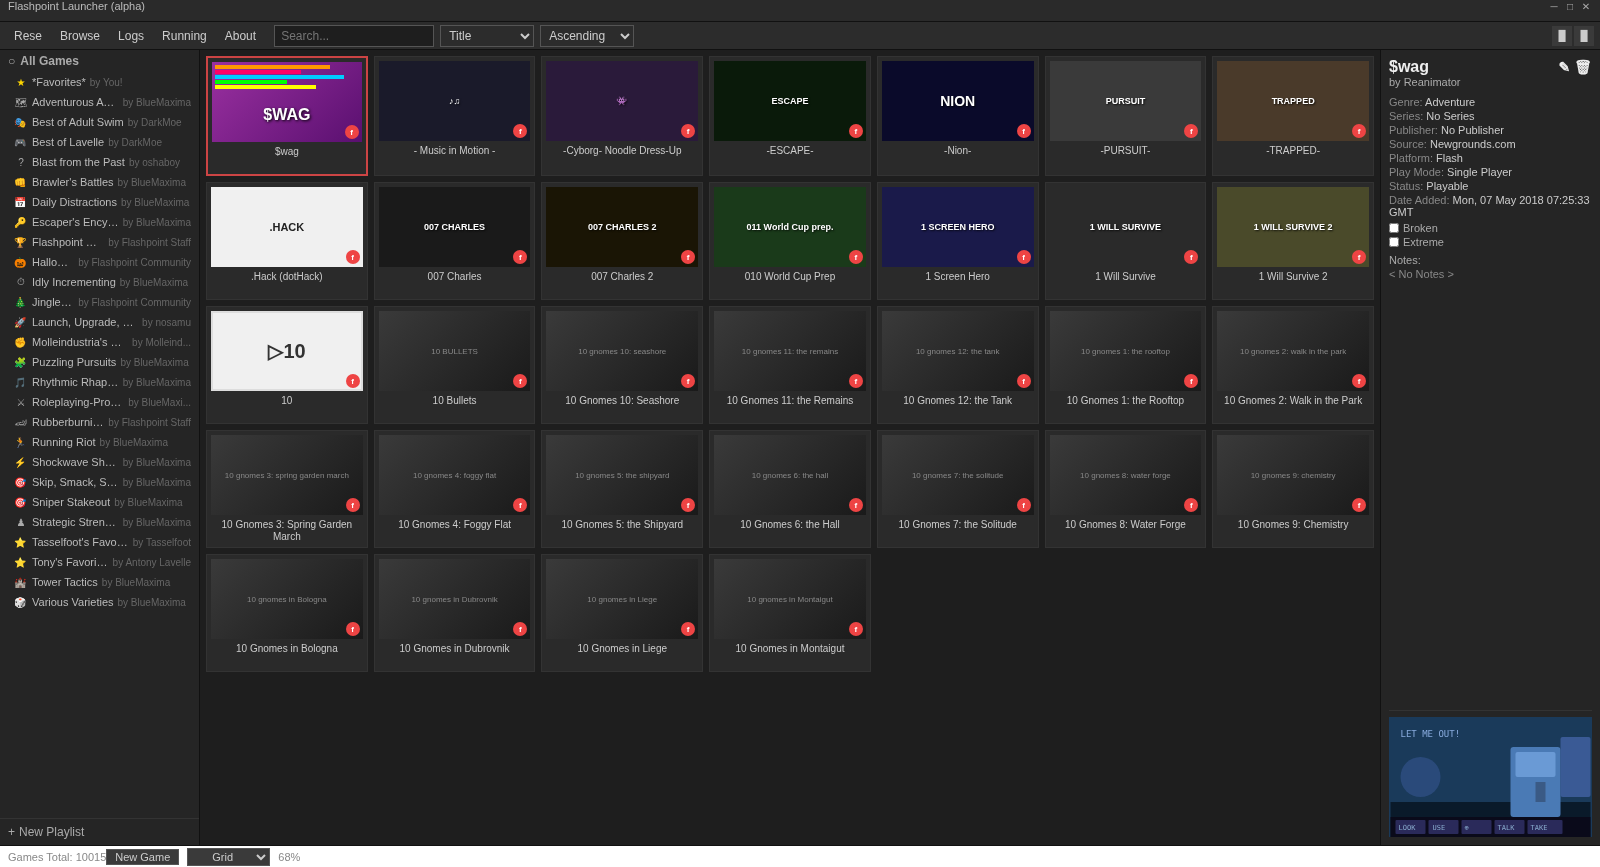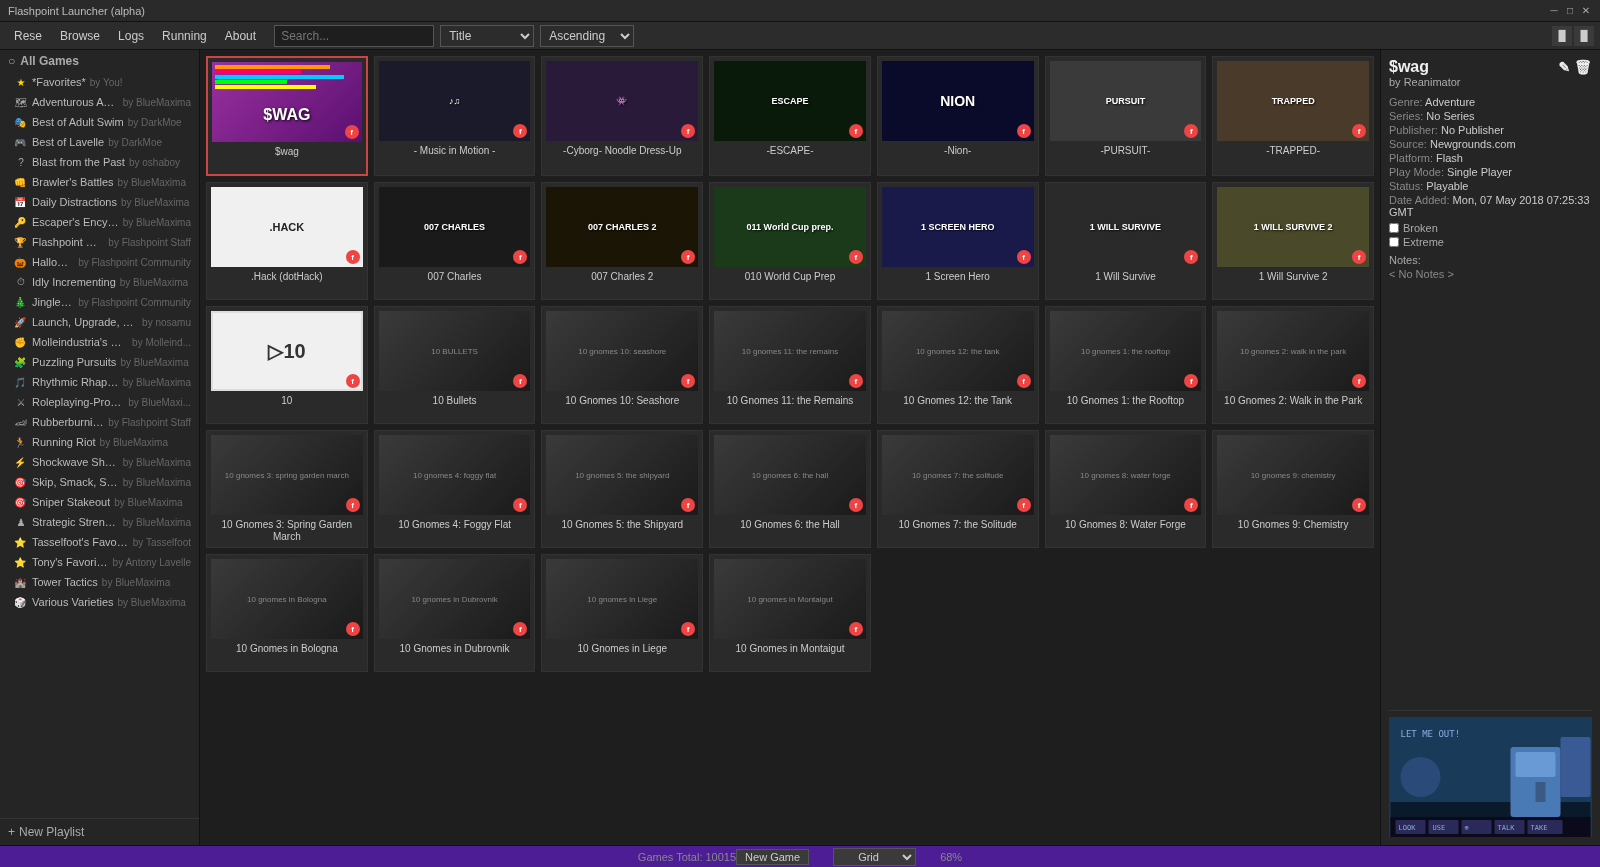--- a/index.html
+++ b/index.html
@@ -11,21 +11,20 @@
       height: 867px;
       overflow: hidden;
       display: flex;
       flex-direction: column;
     }
     
     #title-bar {
       background: #2a2a2a;
       height: 22px;
       display: flex;
-      align-items: center;
       padding: 0 8px;
       font-size: 11px;
       color: #bbb;
       justify-content: space-between;
       border-bottom: 1px solid #111;
       flex-shrink: 0;
     }
     #title-bar-controls {
       display: flex;
       gap: 4px;
@@ -273,33 +272,33 @@
     }
     .notes-section .notes-label { color: #aaa; margin-bottom: 2px; }
     #game-preview {
       margin-top: auto;
       border-top: 1px solid #333;
       padding-top: 6px;
     }
     
     #status-bar {
       height: 22px;
-      background: #4c1d95;
+      background: #ffffff;
       border-top: 1px solid #111;
       display: flex;
       align-items: center;
       padding: 0 8px;
       font-size: 11px;
       color: #888;
       flex-shrink: 0;
-      justify-content: center;
+      justify-content: flex-start;
     }
     .status-right {
       display: flex;
-      gap: 24px;
+      gap: 8px;
       align-items: center;
     }
     .new-game-btn {
       background: #3a3a3a;
       border: 1px solid #555;
       color: #ccc;
       padding: 1px 8px;
       font-size: 11px;
       cursor: pointer;
     }

